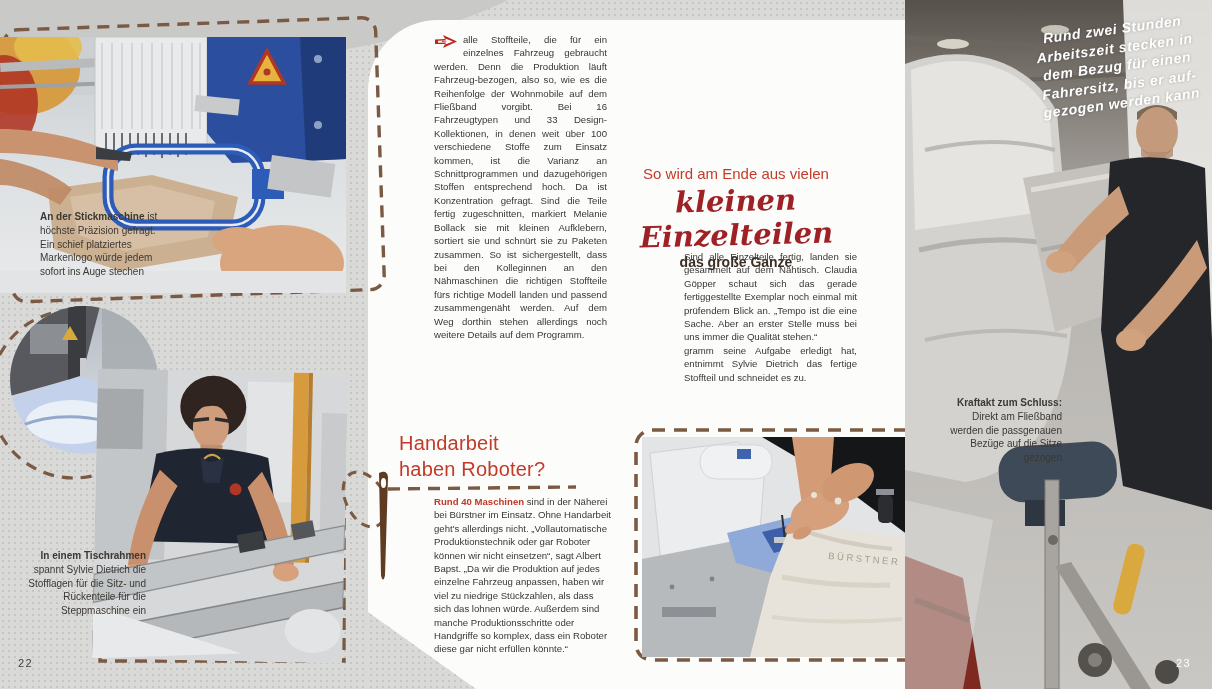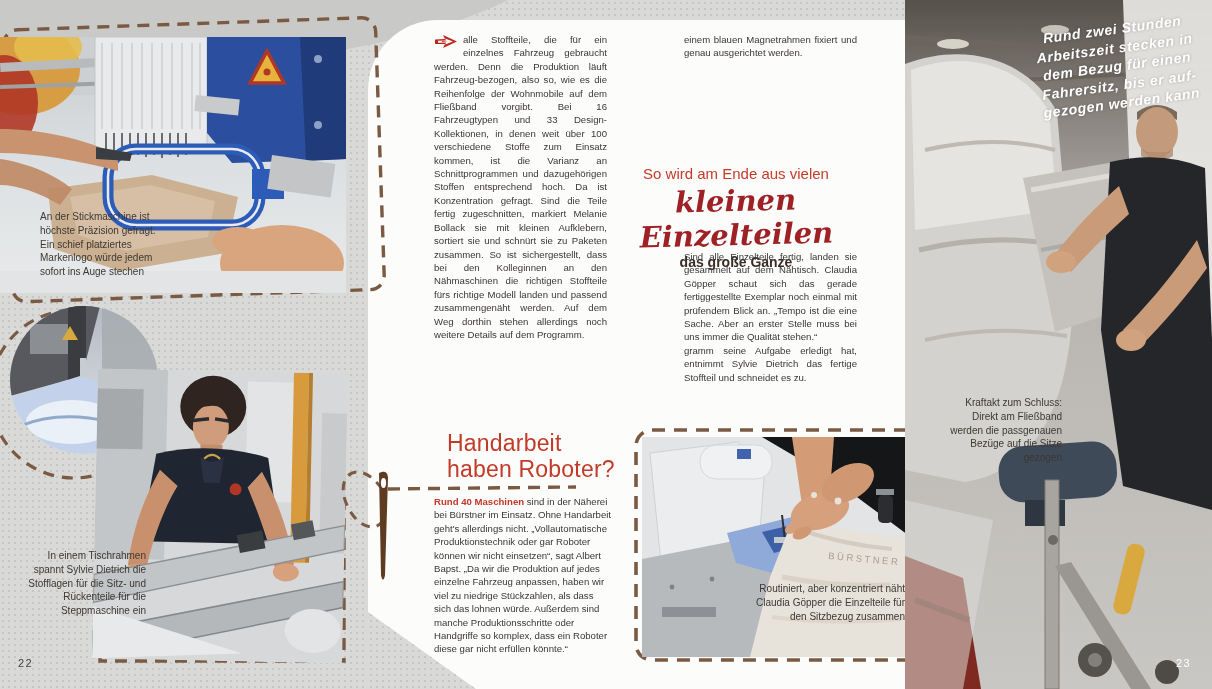--- a/index.html
+++ b/index.html
@@ -15,29 +15,29 @@
   .white-blob{left:368px;top:20px;width:540px;height:669px;background:#fcfcfb;
     border-radius:70px 0 0 0;}
   .gray-wedge{left:368px;top:612px;width:108px;height:77px;
     clip-path:polygon(0 0,0 100%,100% 100%);}
   
   .bodytext{font-size:9.6px;line-height:13.4px;color:#3a3734;text-align:justify;hyphens:auto;margin-left:37px;}
   .bodytext p{margin:0;}
   .ragged{text-align:left;}
   .lead-red{color:#c23827;font-weight:bold;}
   
-  .section-heading{font-size:23px;line-height:26px;color:#c23a28;font-weight:500;letter-spacing:.2px;margin-left:48px;}
+  .section-heading{font-size:20px;line-height:26px;color:#c23a28;font-weight:500;letter-spacing:.2px;}
   .pullquote{text-align:center;}
   .pq1{font-size:15px;color:#c43b2a;font-weight:500;margin:0;}
   .pq2{font-family:"DejaVu Serif",serif;font-style:italic;font-weight:bold;
     font-size:29px;line-height:34px;color:#9e2126;margin:2px 0 0 0;transform:rotate(-1.5deg);}
   .pq3{font-size:14px;color:#3a2d26;font-weight:600;margin:2px 0 0 0;}
   
   .caption{font-size:10px;line-height:13.8px;color:#3c3833;}
-  .caption b{font-weight:normal;}
+  .caption b{font-weight:bold;}
   .cap-right{text-align:right;}
   
   .handwritten{font-style:italic;font-weight:bold;color:#ffffff;font-size:14px;
     line-height:18.5px;letter-spacing:.6px;text-align:center;transform:rotate(-7.5deg);
     text-shadow:0 0 3px rgba(0,0,0,.25);}
   .pagenum{font-size:11px;letter-spacing:1.5px;color:#3e3e3e;font-weight:500;}
   .pagenum.white{color:#ffffff;}
   .photo{overflow:hidden;}
   .circle{border-radius:50%;}
   svg{display:block;}
@@ -219,21 +219,20 @@
     <div>haben Roboter?</div>
   </div>
   <div class="abs bodytext ragged" style="left:397px;top:495px;width:178px;">
     <p>
       <span class="lead-red">Rund 40 Maschinen</span>
       <span>sind in der Näherei bei Bürstner im Einsatz. Ohne Handarbeit geht's allerdings nicht. „Vollautomatische Produktionstechnik oder gar Roboter können wir nicht einsetzen“, sagt Albert Bapst. „Da wir die Produktion auf jedes einzelne Fahrzeug anpassen, haben wir viel zu niedrige Stückzahlen, als dass sich das lohnen würde. Außerdem sind manche Produktionsschritte oder Handgriffe so komplex, dass ein Roboter diese gar nicht erfüllen könnte.“</span>
     </p>
   </div>
 
   <div class="abs bodytext" style="left:647px;top:33px;width:173px;">
-    <p>einem blauen Magnetrahmen fixiert und genau ausgerichtet werden.</p>
   </div>
 
   <div class="abs pullquote" style="left:638px;top:165px;width:196px;">
     <p class="pq1">So wird am Ende aus vielen</p>
     <p class="pq2">kleinen Einzelteilen</p>
     <p class="pq3">das große Ganze</p>
   </div>
 
   <div class="abs bodytext" style="left:647px;top:250px;width:173px;">
     <p>Sind alle Einzelteile fertig, landen sie gesammelt auf dem Nähtisch. Claudia Göpper schaut sich das gerade fertiggestellte Exemplar noch einmal mit prüfendem Blick an. „Tempo ist die eine Sache. Aber an erster Stelle muss bei uns immer die Qualität stehen.“</p>
@@ -272,24 +271,20 @@
       <ellipse cx="152" cy="90" rx="10" ry="5.5" fill="#d6a07c" transform="rotate(-30 152 90)"></ellipse>
       <ellipse cx="160" cy="96" rx="10" ry="5.5" fill="#cf9872" transform="rotate(-25 160 96)"></ellipse>
       <ellipse cx="206" cy="46" rx="28" ry="17" fill="#cf9872" transform="rotate(-28 206 46)"></ellipse>
       <rect x="236" y="58" width="15" height="28" rx="5" fill="#2b2d31"></rect>
       <rect x="234" y="52" width="18" height="6" fill="#8d9094"></rect>
       <circle cx="196" cy="64" r="3.4" fill="#e8e3da"></circle>
       <circle cx="172" cy="58" r="3" fill="#e8e3da"></circle>
     </svg>
   </div>
 
-  <div class="abs caption cap-right" style="left:745px;top:582px;width:160px;">
-    <b>Routiniert, aber konzentriert</b>
-    <span>näht Claudia Göpper die Einzelteile für den Sitzbezug zusammen</span>
-  </div>
 
   <div class="abs pagenum" style="left:18px;top:657px;">22</div>
 
   <div class="abs photo" style="left:905px;top:0;width:307px;height:689px;">
     <svg width="307" height="689" viewBox="0 0 307 689">
       <defs>
         <linearGradient id="rp" x1="0" y1="0" x2="0" y2="1">
           <stop offset="0" stop-color="#57514b"></stop>
             <stop offset="0.17" stop-color="#8a857f"></stop>
           <stop offset="0.35" stop-color="#b7b4b0"></stop>

